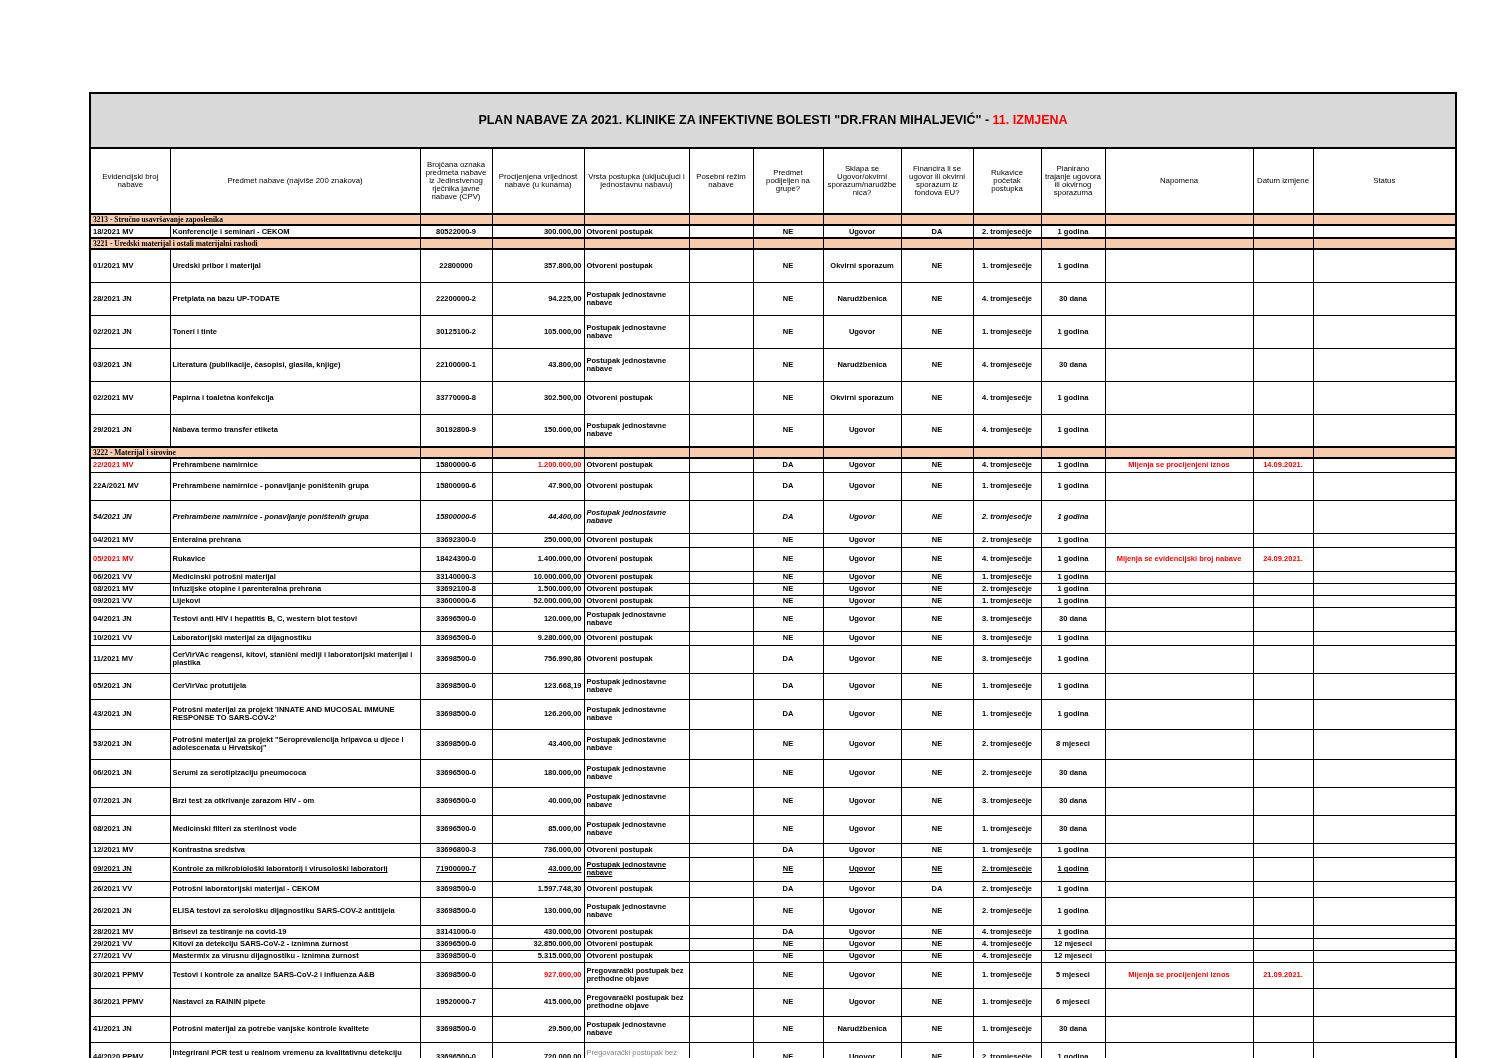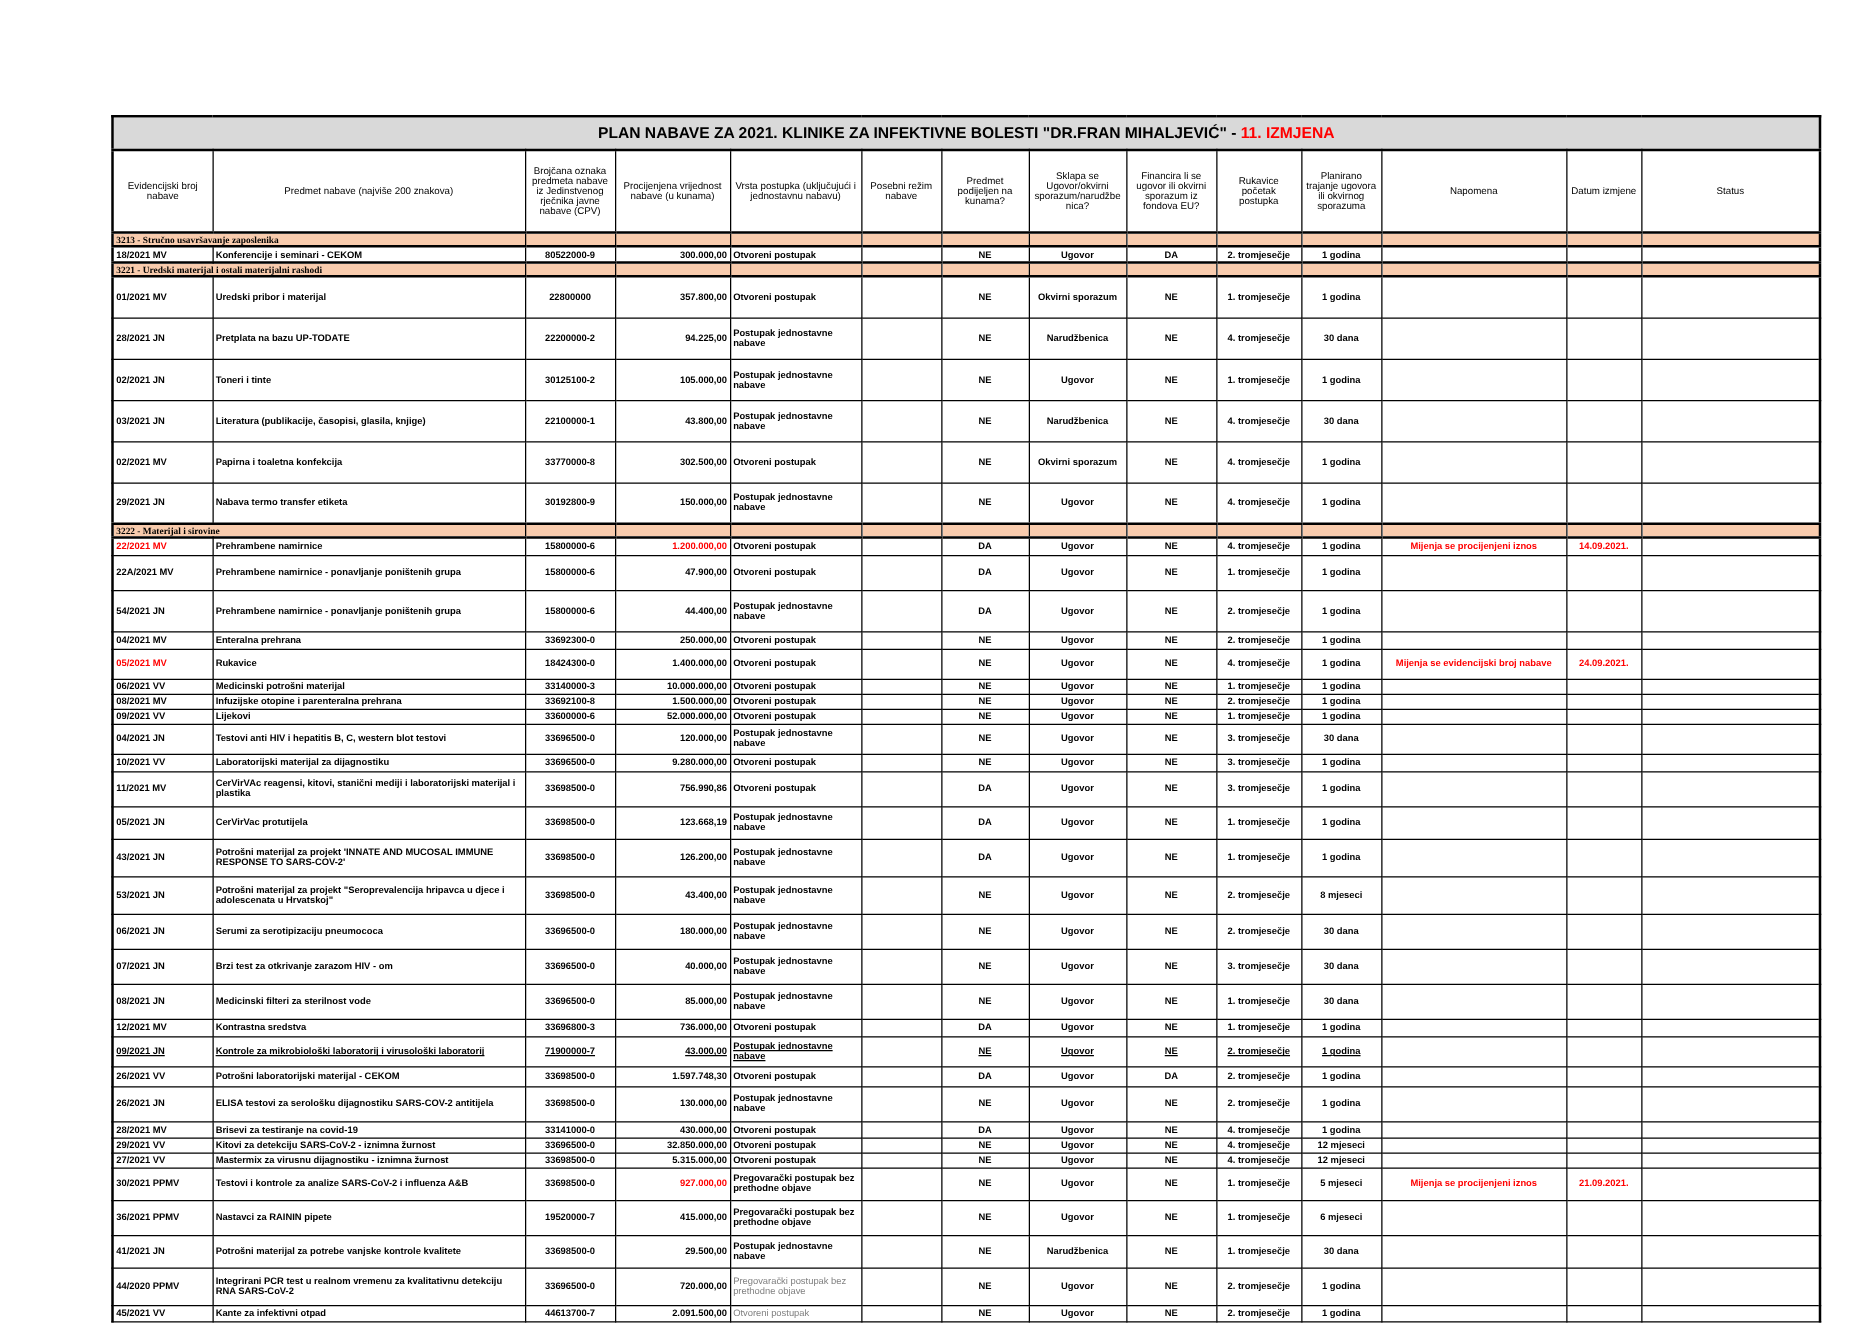--- a/index.html
+++ b/index.html
@@ -6,21 +6,21 @@
   body{
     width:1497px;height:1058px;background:#ffffff;position:relative;
     font-family:"Liberation Sans", sans-serif;
   }
   #plan-wrap{position:absolute;left:89px;top:92px;}
   table{border-collapse:collapse;table-layout:fixed;width:1366px;border:2px solid #000;}
   td,th{border:1px solid #000;overflow:hidden;vertical-align:middle;padding:0 2px;
         font-size:7.5px;line-height:1.05;word-wrap:break-word;}
   tr.title-row td{
     background:var(--titlebg,#D9D9D9);height:19px;text-align:center;
-    font-size:12.5px;font-weight:bold;border-bottom:2px solid #000;padding:3px 2px;
+    font-size:12.5px;font-weight:bold;border-bottom:2px solid #000;padding:17px 2px;
   }
   tr.head-row th{
     background:#ffffff;height:62px;font-weight:normal;font-size:7.8px;
     text-align:center;vertical-align:middle;border-bottom:2px solid #000;padding:1px 3px;
   }
   tbody td{font-weight:bold;color:#000;}
   tr.section-row td{background:var(--sectionbg,#F8CBAD);border-top:2px solid #000;border-bottom:2px solid #000000;font-family:Liberation Serif, serif;}
   tr.section-row td:first-child{text-align:left;font-size:7.5px;}
   td.c0,td.c1,td.c4{text-align:left;}
   td.c2,td.c5,td.c6,td.c7,td.c8,td.c9,td.c10,td.c11,td.c12,td.c13{text-align:center;}
@@ -56,21 +56,21 @@
           <span class="red">11. IZMJENA</span>
         </td>
       </tr>
       <tr class="head-row" id="head-row">
           <th>Evidencijski broj nabave</th>
           <th>Predmet nabave (najviše 200 znakova)</th>
           <th>Brojčana oznaka predmeta nabave iz Jedinstvenog rječnika javne nabave (CPV)</th>
           <th>Procijenjena vrijednost nabave (u kunama)</th>
           <th>Vrsta postupka (uključujući i jednostavnu nabavu)</th>
           <th>Posebni režim nabave</th>
-          <th>Predmet podijeljen na kunama?</th>
+          <th>Predmet podijeljen na grupe?</th>
           <th>Sklapa se Ugovor/okvirni sporazum/narudžbenica?</th>
           <th>Financira li se ugovor ili okvirni sporazum iz fondova EU?</th>
           <th>Rukavice početak postupka</th>
           <th>Planirano trajanje ugovora ili okvirnog sporazuma</th>
           <th>Napomena</th>
           <th>Datum izmjene</th>
           <th>Status</th>
         </tr>
     </thead>
     <tbody id="tbody">
@@ -256,21 +256,21 @@
           <td class="c5"></td>
           <td class="c6">DA</td>
           <td class="c7">Ugovor</td>
           <td class="c8">NE</td>
           <td class="c9">1. tromjesečje</td>
           <td class="c10">1 godina</td>
           <td class="c11"></td>
           <td class="c12"></td>
           <td class="c13"></td>
         </tr>
-        <tr style="height: 33px;">
+        <tr style="height: 33px; font-style: italic;">
           <td class="c0">54/2021 JN</td>
           <td class="c1">Prehrambene namirnice - ponavljanje poništenih grupa</td>
           <td class="c2">15800000-6</td>
           <td class="c3">44.400,00</td>
           <td class="c4">Postupak jednostavne nabave</td>
           <td class="c5"></td>
           <td class="c6">DA</td>
           <td class="c7">Ugovor</td>
           <td class="c8">NE</td>
           <td class="c9">2. tromjesečje</td>

